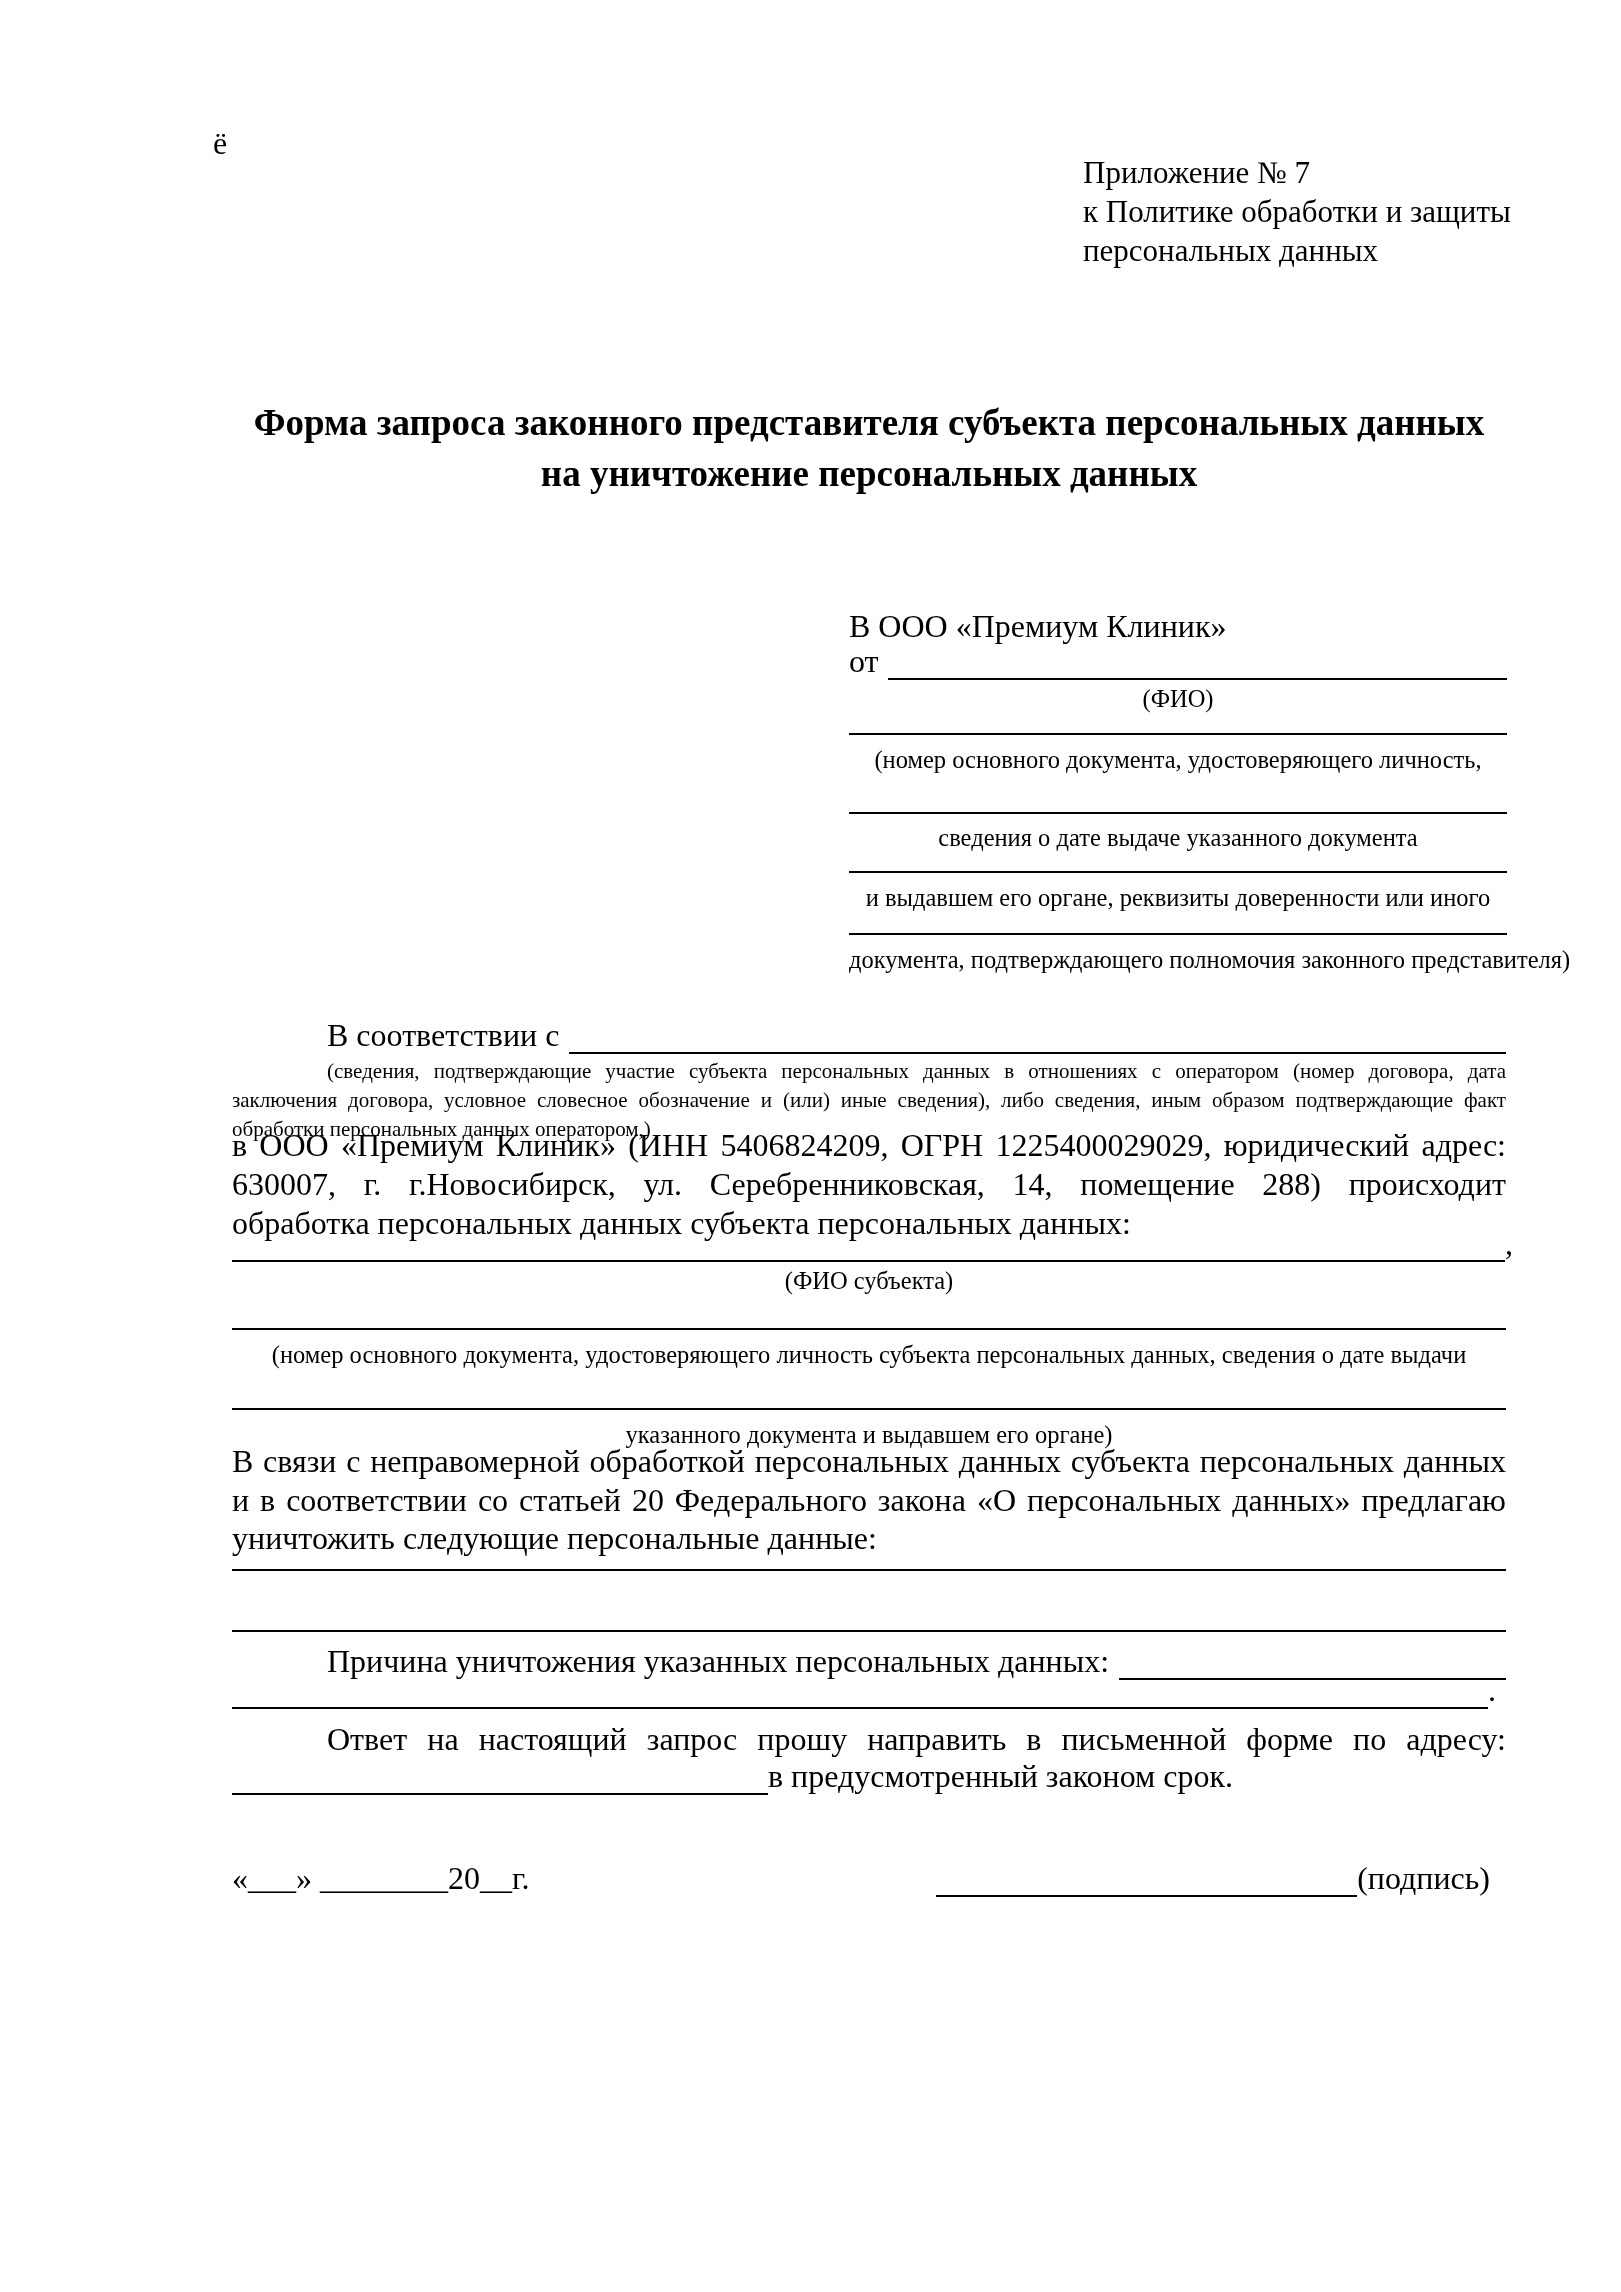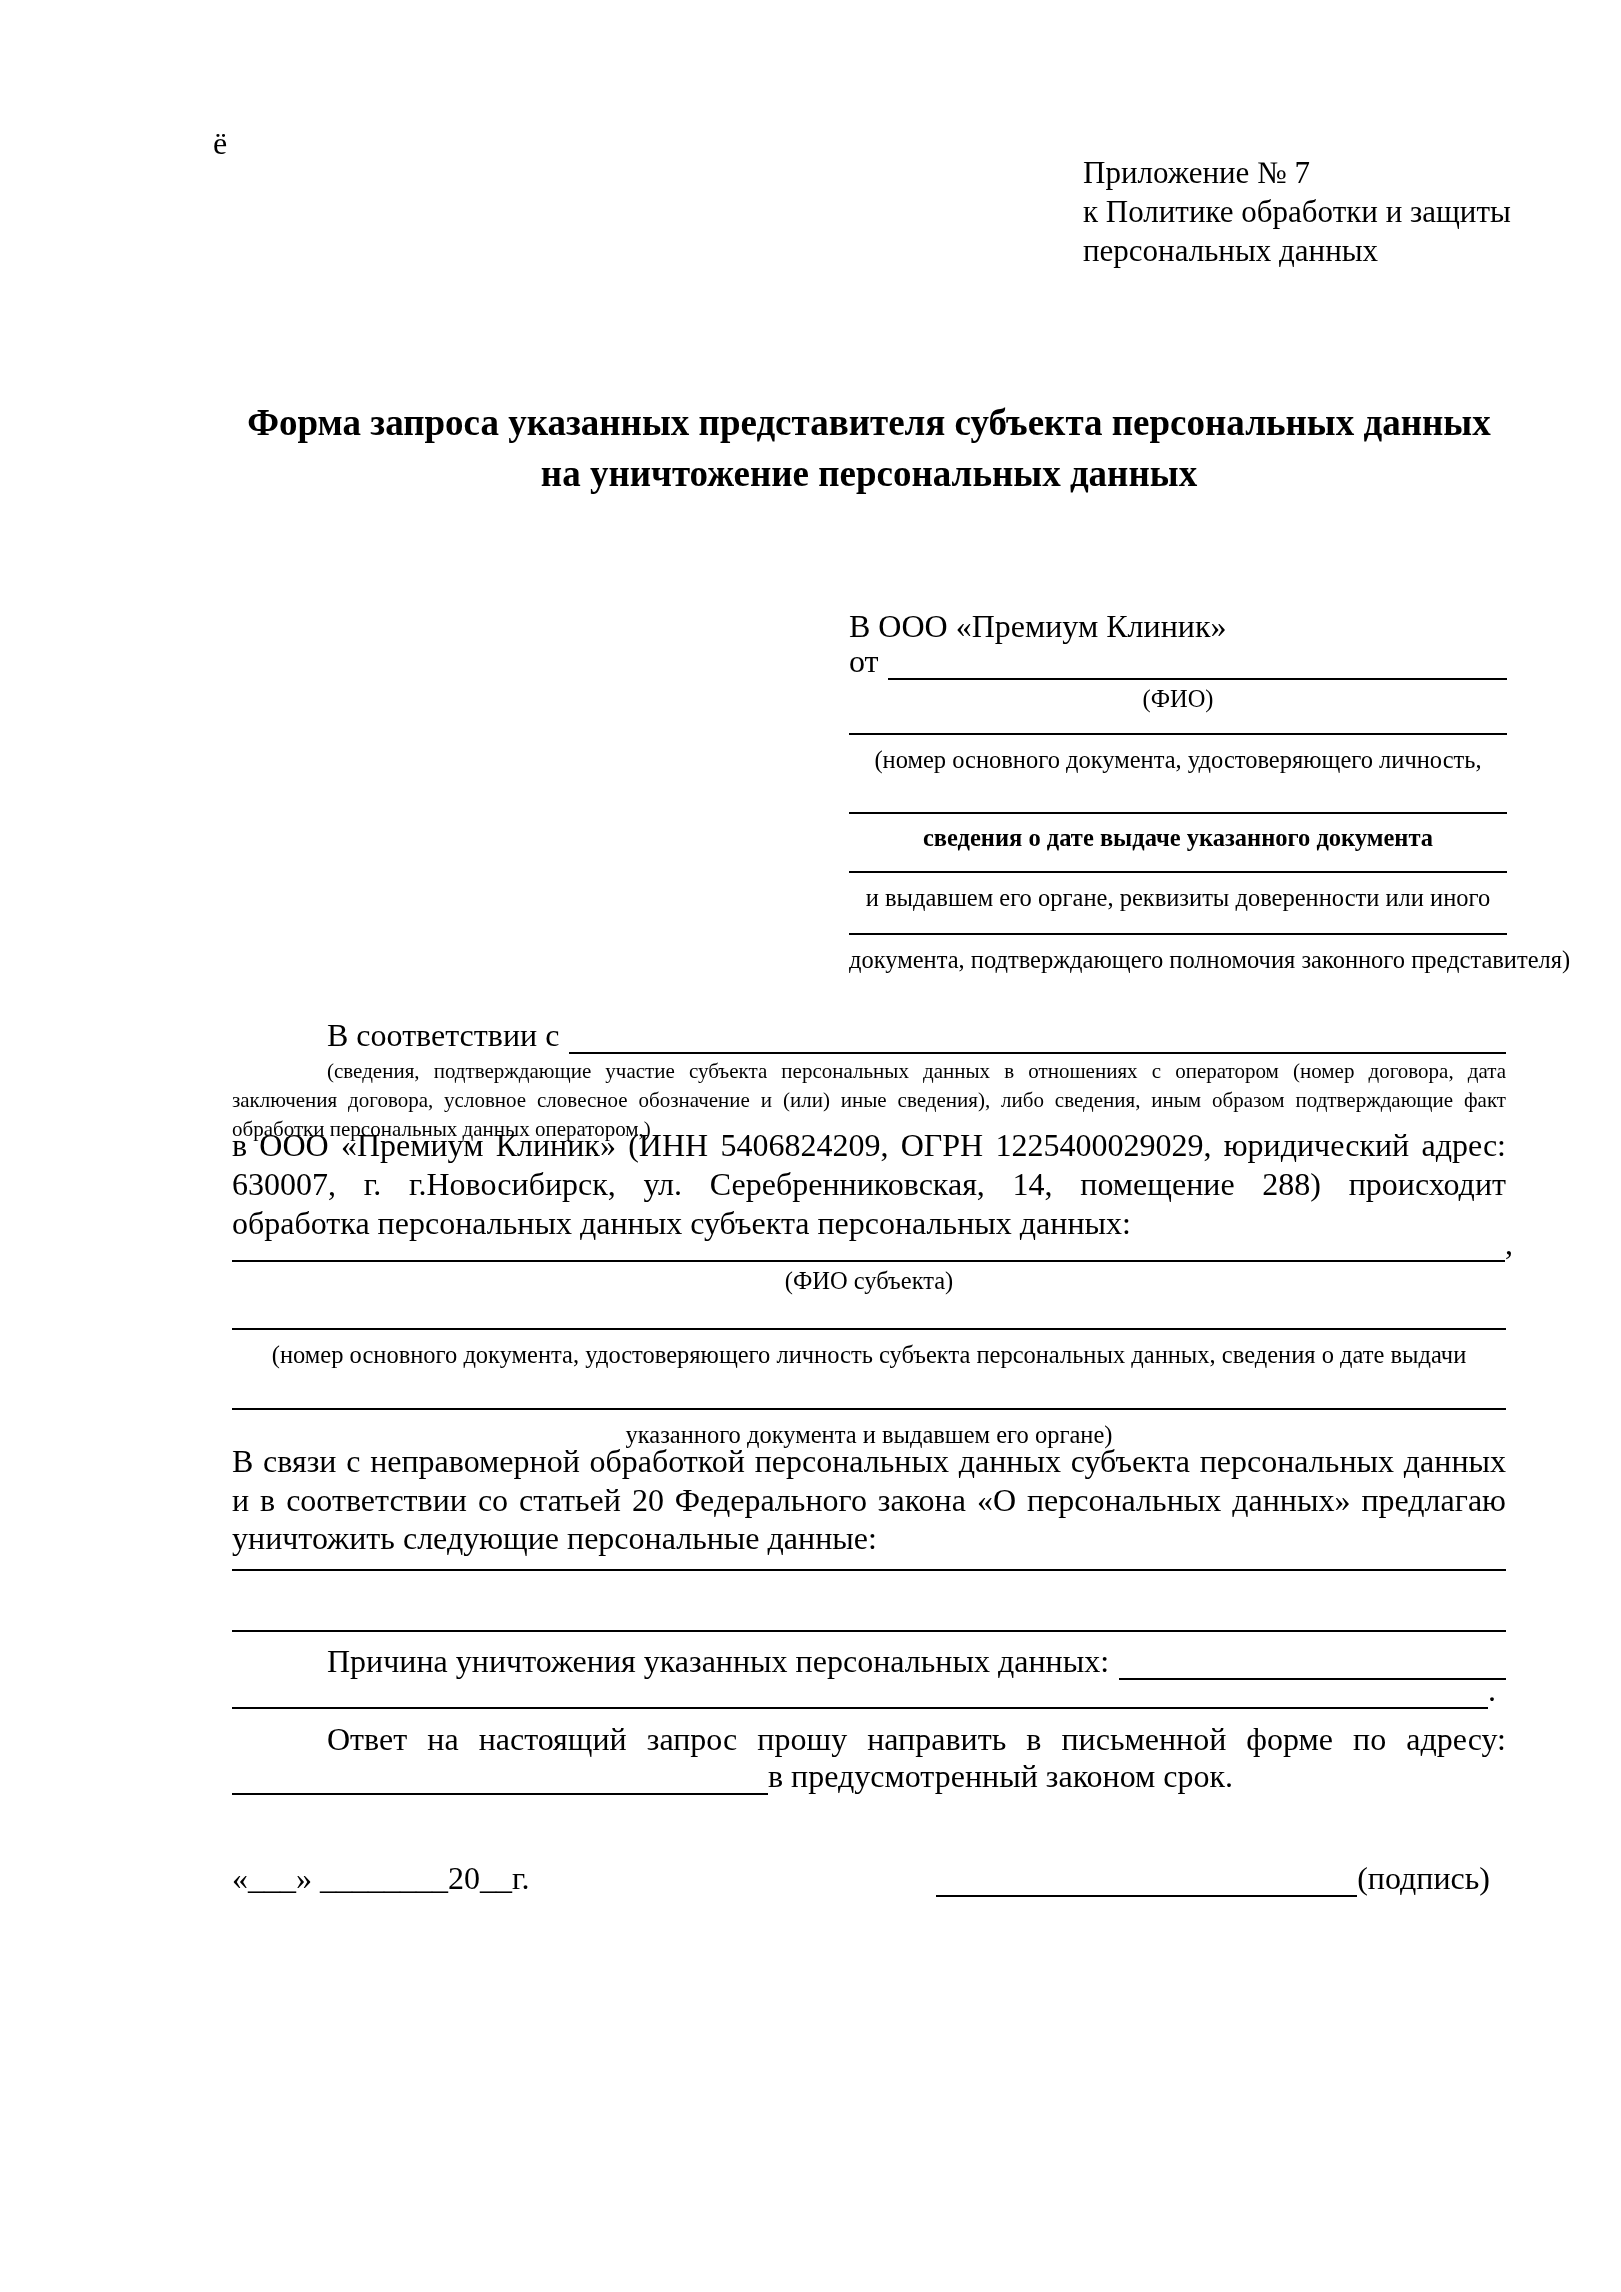--- a/index.html
+++ b/index.html
@@ -30,37 +30,37 @@
 <div class="page">
 
   <div class="abs t33" style="left:213px;top:125px;">ё</div>
 
   <div class="abs" style="left:1083px;top:153px;">
     <div class="t32">Приложение № 7</div>
     <div class="t32">к Политике обработки и защиты</div>
     <div class="t32">персональных данных</div>
   </div>
 
-  <div class="abs title" style="left:232px;top:397px;width:1274px;">Форма запроса указанных представителя субъекта персональных данных</div>
+  <div class="abs title" style="left:232px;top:397px;width:1274px;">Форма запроса законного представителя субъекта персональных данных</div>
   <div class="abs title" style="left:232px;top:448px;width:1274px;">на уничтожение персональных данных</div>
 
   <div class="abs t33" style="left:849px;top:608px;">В ООО «Премиум Клиник»</div>
 
   <div class="abs row t33" style="left:849px;top:643px;width:658px;">
     <span>от</span>
     <span class="gap"></span>
     <span class="uline"></span>
   </div>
   <div class="abs cap" style="left:849px;top:685px;width:658px;">(ФИО)</div>
 
   <div class="abs hr" style="left:849px;top:733px;width:658px;"></div>
   <div class="abs cap" style="left:849px;top:746px;width:658px;">(номер основного документа, удостоверяющего личность,</div>
 
   <div class="abs hr" style="left:849px;top:812px;width:658px;"></div>
-  <div class="abs cap" style="left:849px;top:824px;width:658px;font-weight:bold;">сведения о дате выдаче указанного документа</div>
+  <div class="abs cap" style="left:849px;top:824px;width:658px;">сведения о дате выдаче указанного документа</div>
 
   <div class="abs hr" style="left:849px;top:871px;width:658px;"></div>
   <div class="abs cap" style="left:849px;top:884px;width:658px;">и выдавшем его органе, реквизиты доверенности или иного</div>
 
   <div class="abs hr" style="left:849px;top:933px;width:658px;"></div>
   <div class="abs cap" style="left:849px;top:946px;width:658px;">документа, подтверждающего полномочия законного представителя)</div>
 
   <div class="abs row t33" style="left:327px;top:1017px;width:1179px;">
     <span>В соответствии с</span>
     <span class="gap"></span>

